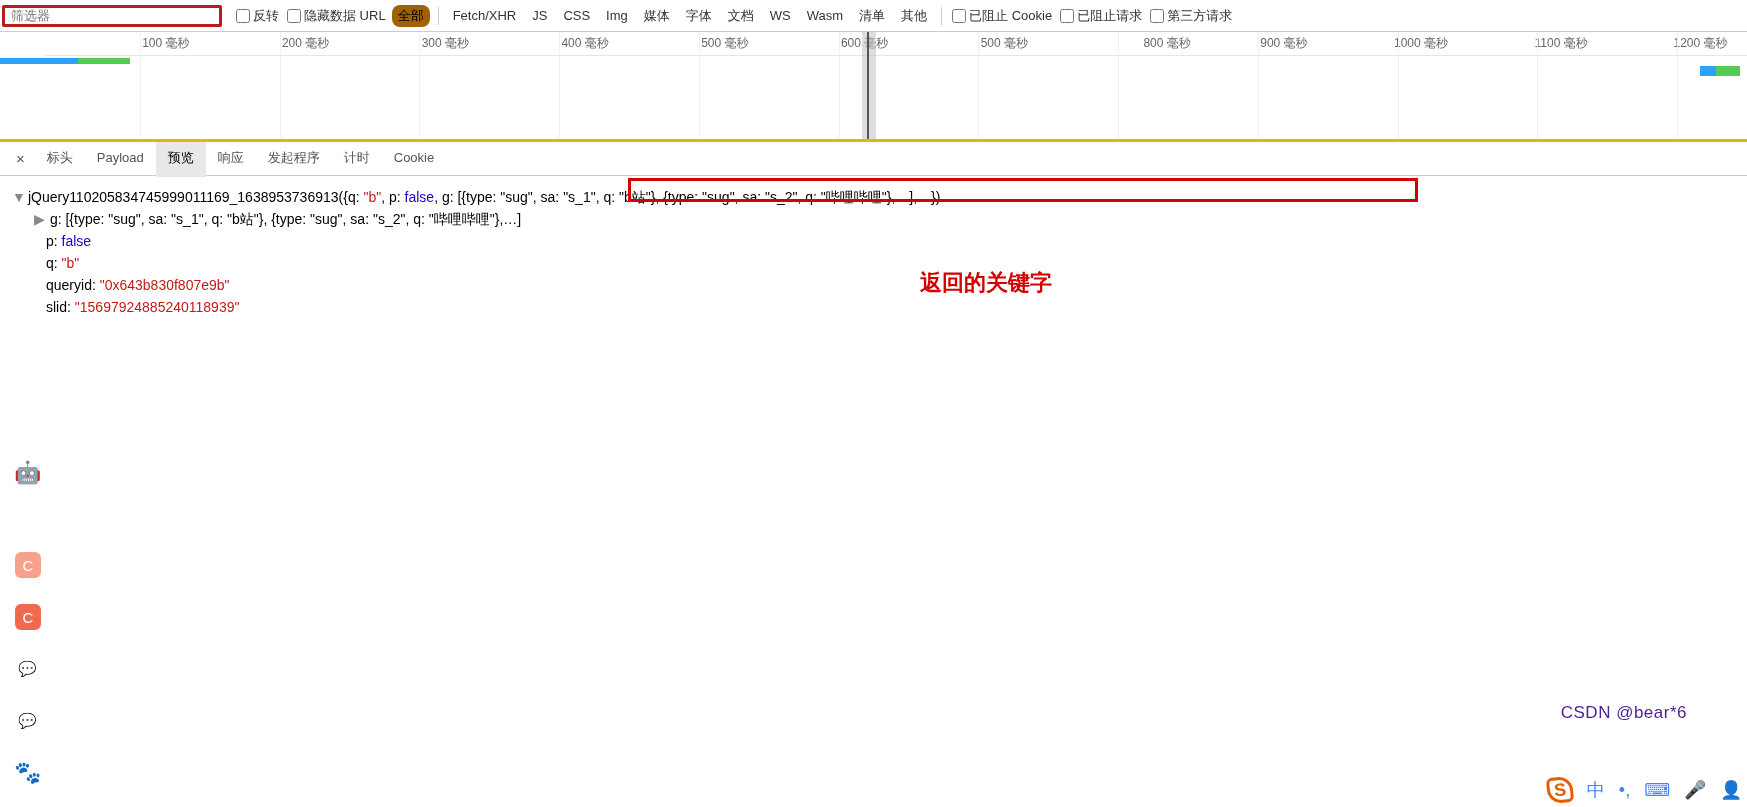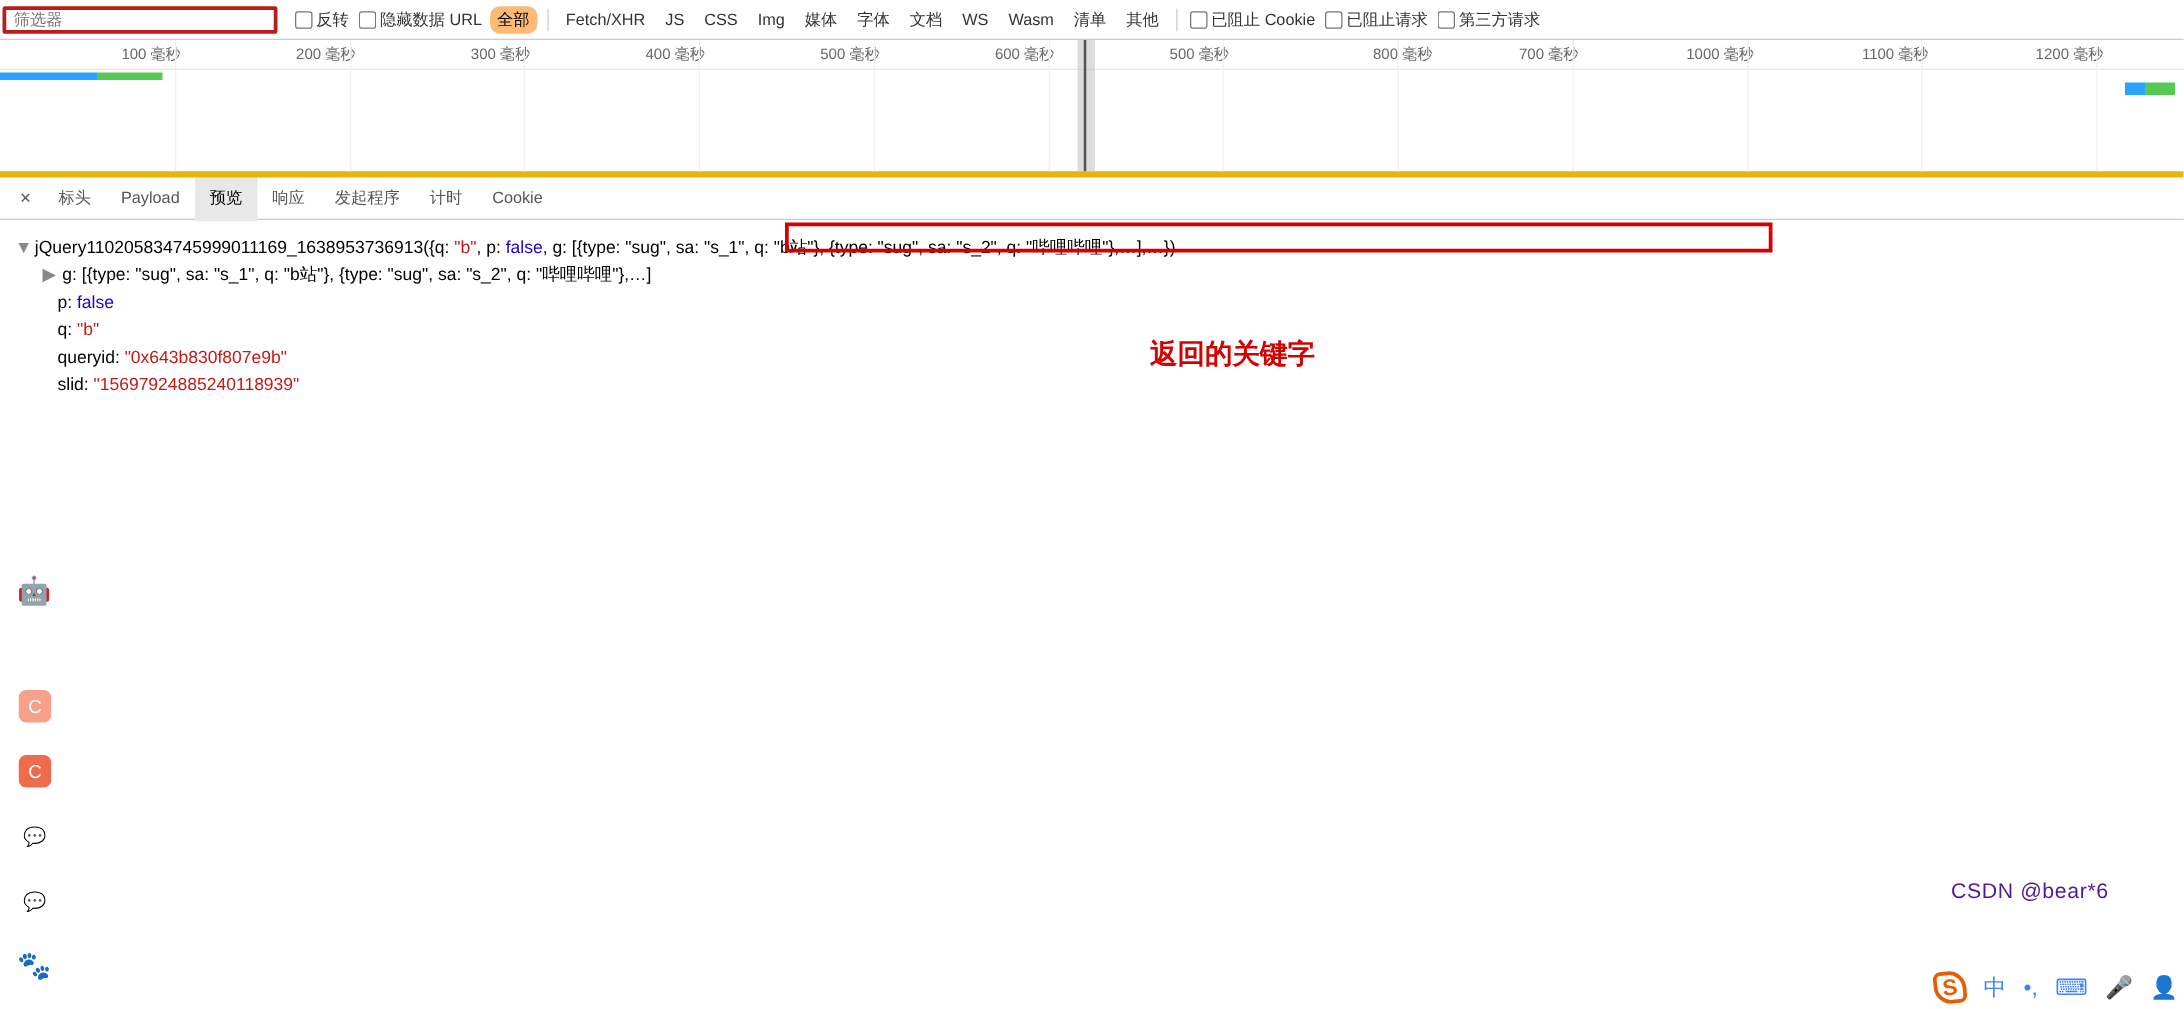--- a/index.html
+++ b/index.html
@@ -4,25 +4,25 @@
 <style>
 * { margin: 0; padding: 0; box-sizing: border-box; font-family: "Microsoft YaHei", Arial, sans-serif; }
 body { background: #fff; font-size: 13px; color: #333; position: relative; width: 1747px; height: 807px; overflow: hidden; }
 
 
 .filter-bar { height: 32px; border-bottom: 1px solid #ccc; display: flex; align-items: center; padding: 0 2px; }
 .filter-input { width: 220px; height: 22px; padding: 2px 6px; border: 3px solid #b91c1c; border-radius: 2px; font-size: 13px; color: #666; margin-right: 10px;}
 .filter-item { display: flex; align-items: center; margin: 0 4px; cursor: pointer; }
 .filter-item input[type=checkbox]{ margin-right: 3px; width:14px; height:14px;}
 .resource-type { padding: 2px 6px; margin: 0 2px; border-radius: 8px; cursor: pointer; }
-.resource-type.selected { background: #fdba74; color:#000;}
+.resource-type.selected { background: #a16207; color:#000;}
 .vsep { width:1px; height:18px; background:#ccc; margin:0 6px;}
 
 
-.timeline { height: 110px; border-bottom: 5px solid #eab308; position: relative; overflow:hidden; }
+.timeline { height: 110px; border-bottom: 3px solid #eab308; position: relative; overflow:hidden;padding-left:45px; }
 .timeline-ticks { height: 24px; border-bottom: 1px solid #e5e5e5; position: relative; }
 .tick { position: absolute; font-size: 12px; color: #666; top: 3px; transform: translateX(-90%); white-space:nowrap;}
 .tickline { position:absolute; top:0; width:1px; height:110px; background:#f0f0f0; }
 .activity-bar { position:absolute; top:26px; height:6px; }
 .time-cursor { position:absolute; top:0; width:2px; height:110px; background: #888; }
 .time-cursor.shadow { background:#bbb; width:14px; opacity:0.5; }
 
 
 .main { display:flex; height: calc(807px - 32px - 110px); }
 .name-col { width: 70px; border-right:1px solid #ccc; }
@@ -108,21 +108,21 @@
 <div class="timeline">
   <div class="timeline-ticks">
       <div class="tick" style="left: 139.76px;">100 毫秒</div>
       <div class="tick" style="left: 279.52px; text-align: center;">200 毫秒</div>
       <div class="tick" style="left: 419.28px;">300 毫秒</div>
       <div class="tick" style="left: 559.04px;">400 毫秒</div>
       <div class="tick" style="left: 698.8px;">500 毫秒</div>
       <div class="tick" style="left: 838.56px;">600 毫秒</div>
       <div class="tick" style="left: 978.32px;">500 毫秒</div>
       <div class="tick" style="left: 1141px;">800 毫秒</div>
-      <div class="tick" style="left: 1257.84px;">700 毫秒</div>
+      <div class="tick" style="left: 1257.84px;">900 毫秒</div>
       <div class="tick" style="left: 1397.6px;">1000 毫秒</div>
       <div class="tick" style="left: 1537.36px;">1100 毫秒</div>
       <div class="tick" style="left: 1677.12px;">1200 毫秒</div>
     </div>
   <div class="activity-bar" style="left:0;width:130px;background:linear-gradient(90deg,#2aa3ff 0%,#2aa3ff 60%,#55c955 60%,#55c955 100%);"></div>
   <div class="activity-bar" style="left:1700px;width:40px;top:34px;height:10px;background:linear-gradient(90deg,#2aa3ff 0%,#2aa3ff 40%,#55c955 40%);"></div>
   <div class="time-cursor shadow" style="left:862px;"></div>
   <div class="time-cursor" style="left:867px;background:#555;"></div>
 <div class="tickline" style="left: 139.76px;"></div>
     <div class="tickline" style="left: 279.52px;"></div>

